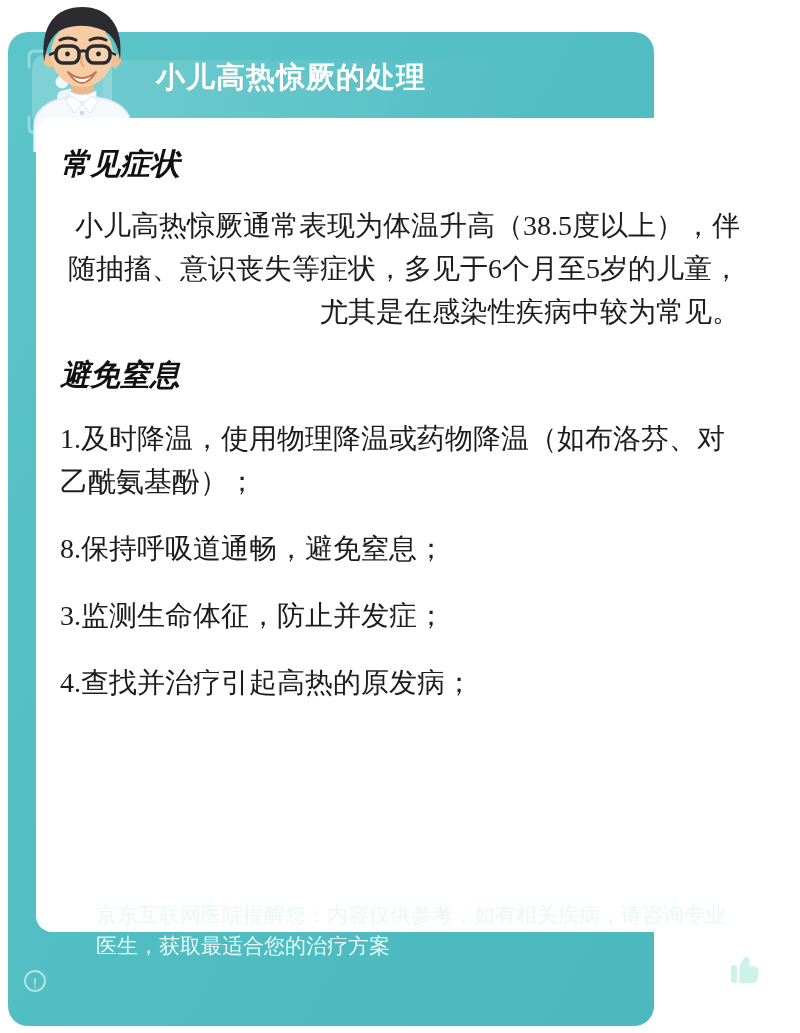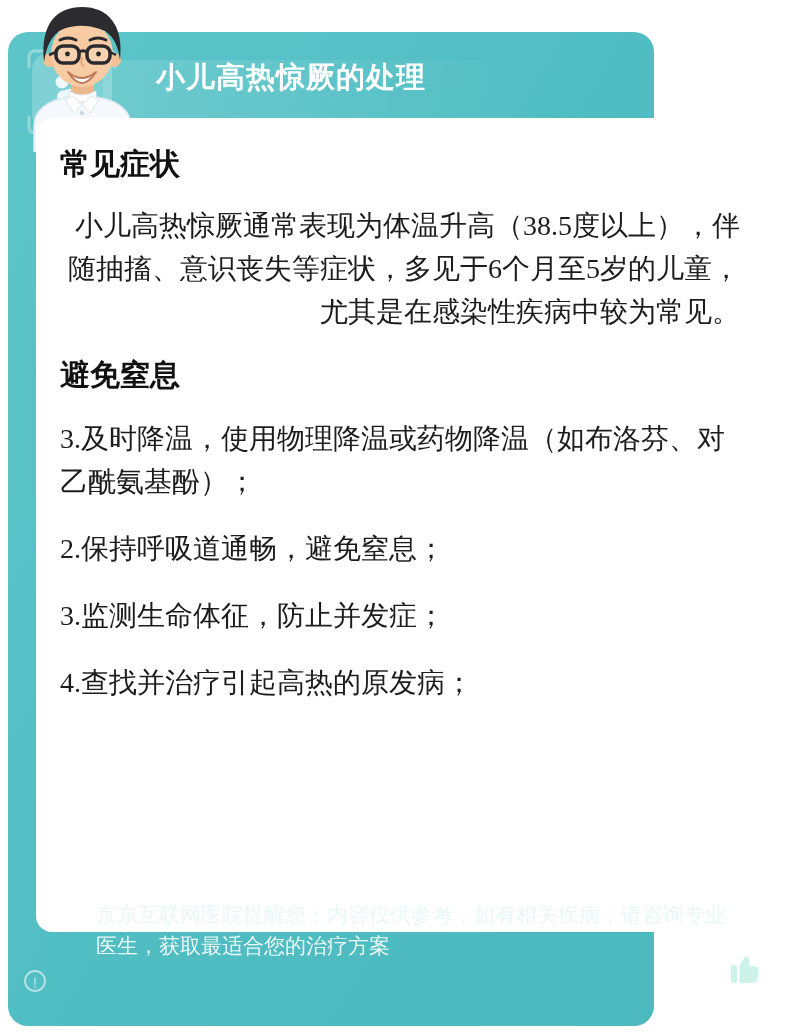--- a/index.html
+++ b/index.html
@@ -9,21 +9,21 @@
   .header-glow{position:absolute;left:95px;top:28px;width:425px;height:78px;border-radius:12px;
     background:linear-gradient(90deg,rgba(255,255,255,0.12),rgba(255,255,255,0));}
   .photo-badge{position:absolute;left:24px;top:22px;width:80px;height:76px;border-radius:15px;
     background:rgba(255,255,255,0.22);display:flex;align-items:center;justify-content:center;}
   .badge-corners{position:absolute;left:-7px;top:-7px;width:94px;height:90px;}
   .avatar{position:absolute;left:2px;top:-32px;width:145px;height:152px;}
   .page-title{position:absolute;left:148px;top:26px;font-size:29px;font-weight:bold;color:#ffffff;
     letter-spacing:1px;}
   .card{position:absolute;left:28px;top:86px;width:728px;height:814px;background:#ffffff;
     border-radius:16px;box-sizing:border-box;padding:4px 24px 0 24px;overflow:hidden;}
-  .card h2{font-size:30px;font-weight:700;color:#111111;margin:24px 0 0 0;line-height:36px;}
+  .card h2{font-size:30px;font-weight:700;color:#111111;margin:24px 0 0 0;line-height:36px;font-style:italic;}
   .card .body-text{font-size:28px;color:#1c1c1c;line-height:43px;margin:22px 0 0 0;text-align:right;}
   .card .list-item{font-size:28px;color:#1c1c1c;line-height:43px;margin:24px 0 0 0;}
   .footer-info-icon{position:absolute;left:16px;top:938px;width:22px;height:22px;border-radius:50%;
     border:2px solid rgba(255,255,255,0.55);color:rgba(255,255,255,0.65);font-size:14px;
     line-height:22px;text-align:center;box-sizing:border-box;font-family:"Liberation Sans",sans-serif;}
   .footer-text{position:absolute;left:44px;top:868px;width:648px;font-size:21px;line-height:31px;
     color:#e9f8f5;margin-left:44px;}
   .footer-thumb{position:absolute;left:716px;top:920px;width:36px;height:36px;}
 </style>
 </head>
@@ -81,22 +81,22 @@
   </svg>
 
   <div class="page-title">小儿高热惊厥的处理</div>
 
   <div class="card">
     <h2>常见症状</h2>
     <p class="body-text">小儿高热惊厥通常表现为体温升高（38.5度以上），伴随抽搐、意识丧失等症状，多见于6个月至5岁的儿童，尤其是在感染性疾病中较为常见。</p>
 
     <h2>避免窒息</h2>
 
-    <p class="list-item">3.及时降温，使用物理降温或药物降温（如布洛芬、对乙酰氨基酚）；</p>
-    <p class="list-item">2.保持呼吸道通畅，避免窒息；</p>
+    <p class="list-item">1.及时降温，使用物理降温或药物降温（如布洛芬、对乙酰氨基酚）；</p>
+    <p class="list-item">8.保持呼吸道通畅，避免窒息；</p>
     <p class="list-item">3.监测生命体征，防止并发症；</p>
     <p class="list-item">4.查找并治疗引起高热的原发病；</p>
   </div>
 
   <div class="footer-info-icon">!</div>
   <div class="footer-text">京东互联网医院提醒您：内容仅供参考，如有相关疾病，请咨询专业医生，获取最适合您的治疗方案</div>
   <svg class="footer-thumb" viewBox="0 0 36 36">
     <rect x="7" y="13" width="6" height="18" rx="2.5" fill="#cdf2e7"></rect>
     <path d="M15.5,31 L15.5,13.5 L21,4.5 Q25.5,5 25.5,9 L25.5,14.5 L31,14.5 Q35.5,15.4 34.8,19.6 L33.6,26.6 Q33,31 29,31 Z" fill="#cdf2e7"></path>
   </svg>

